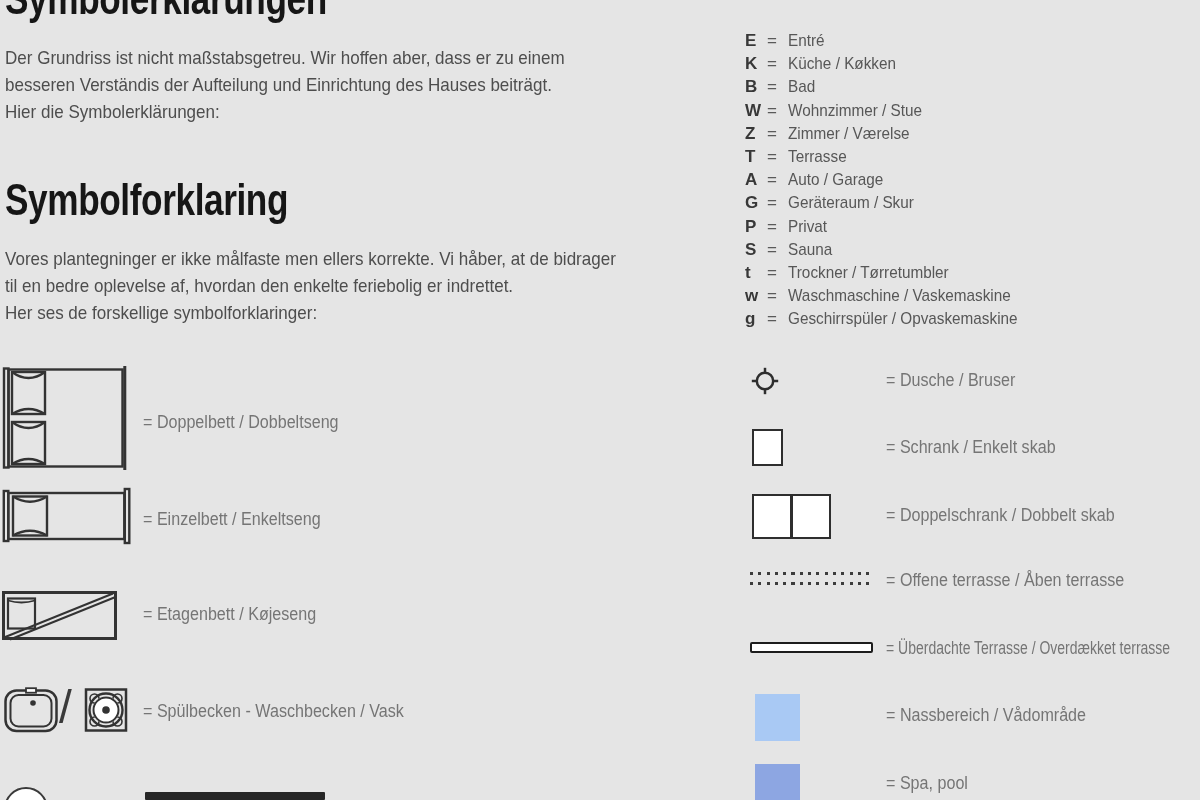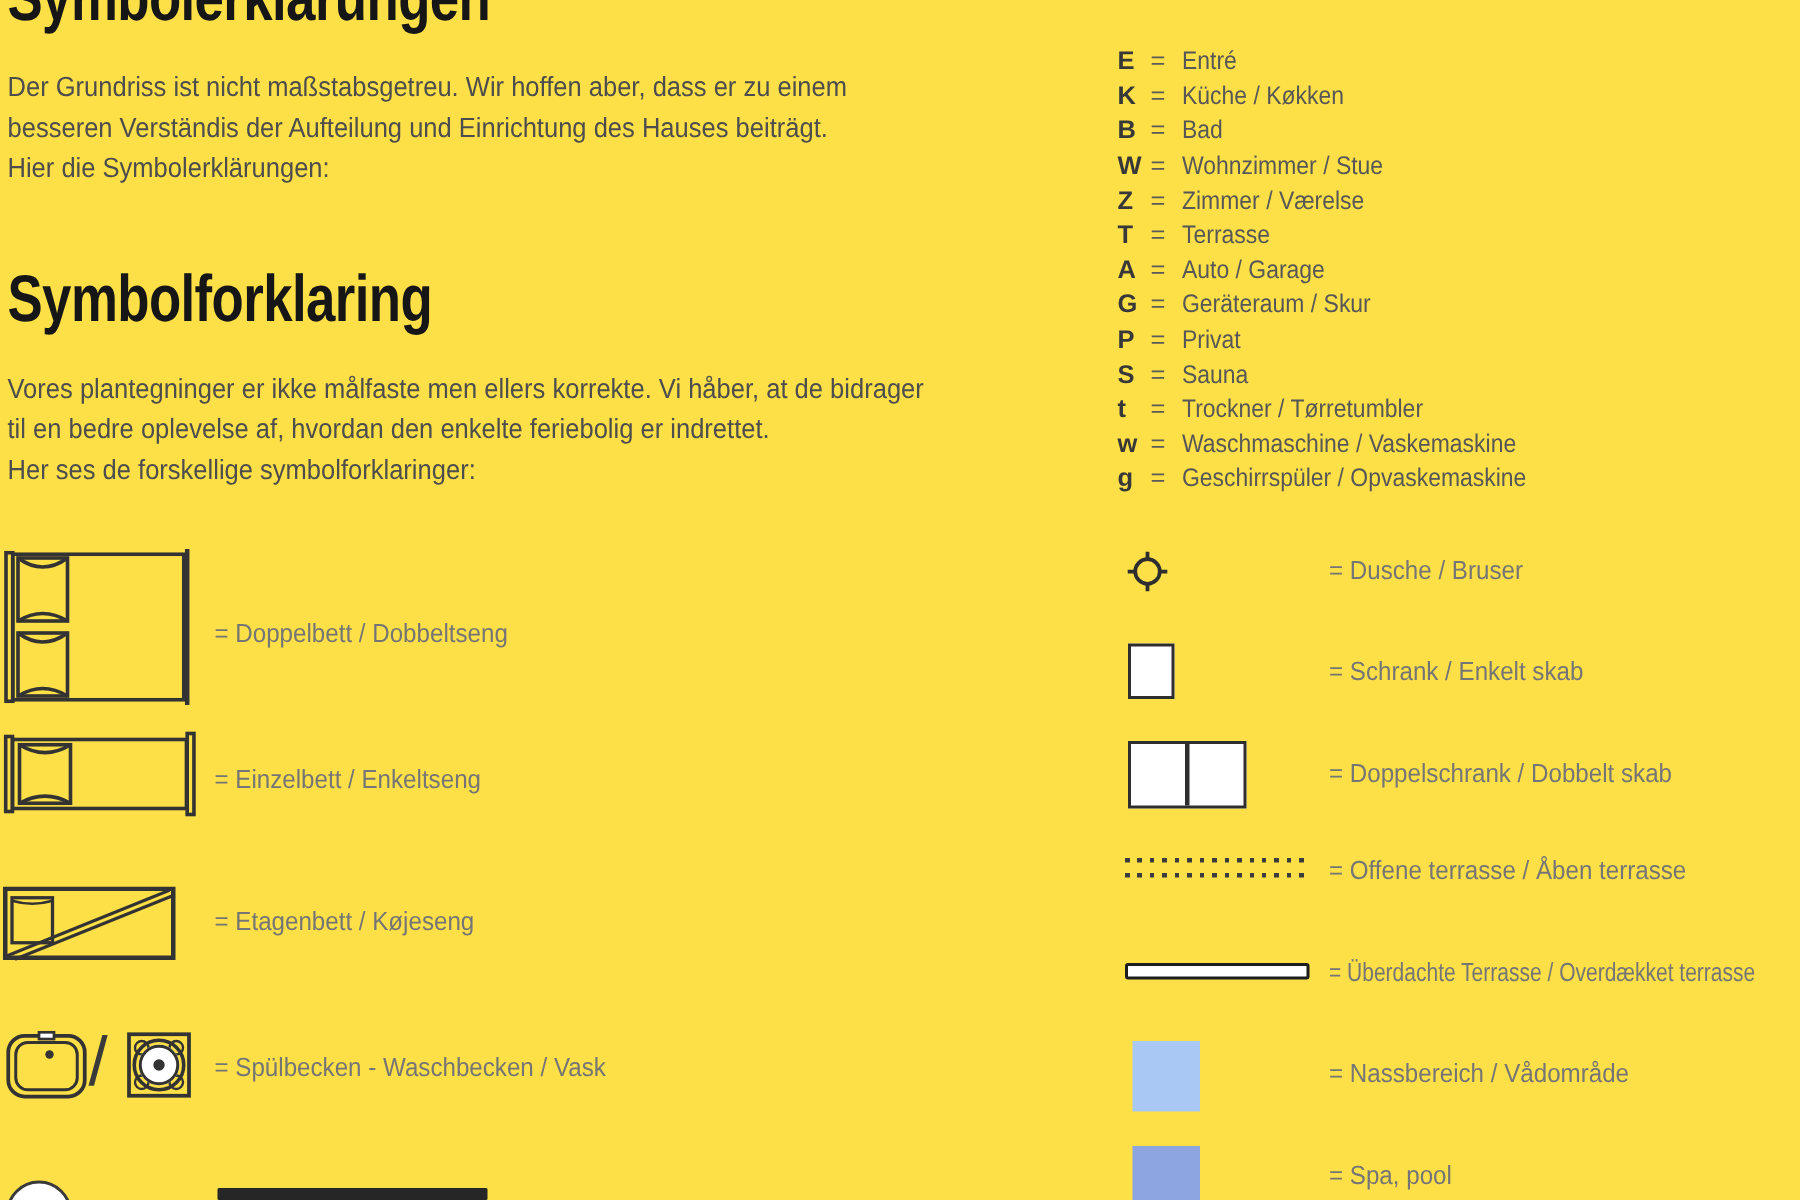--- a/index.html
+++ b/index.html
@@ -1,18 +1,18 @@
 <!DOCTYPE html>
 <html><head>
 <meta charset="utf-8">
 <style>
   * { margin:0; padding:0; box-sizing:border-box; }
   html,body { background:#ffffff; }
   #page {
-    position:relative; width:1200px; height:800px; background:#fde047;
+    position:relative; width:1200px; height:800px; background:#e5e5e5;
     overflow:hidden; font-family:"Liberation Sans", sans-serif;
   }
   
   .h1 {
     position:absolute; left:5px; top:-23px; font-size:44px; line-height:1;
     font-weight:700; color:#161616; letter-spacing:-0.5px; white-space:nowrap;
     transform:scaleX(0.8); transform-origin:0 0;
   }
   .h2 {
     position:absolute; left:5px; top:178px; font-size:44px; line-height:1;

